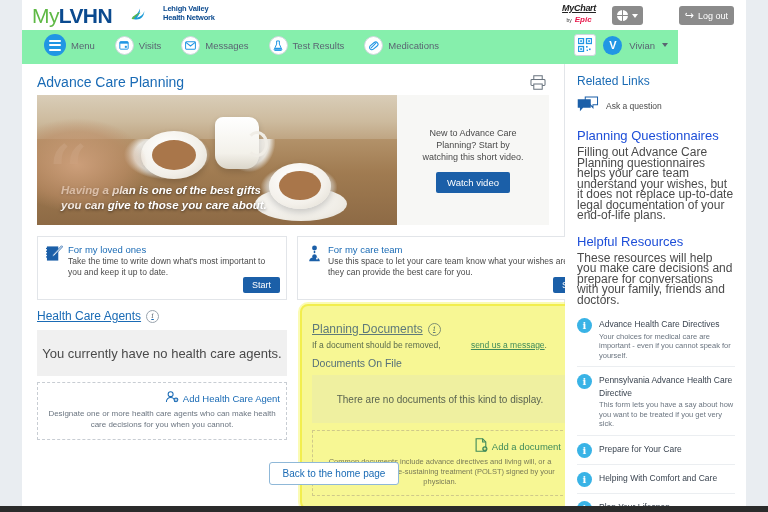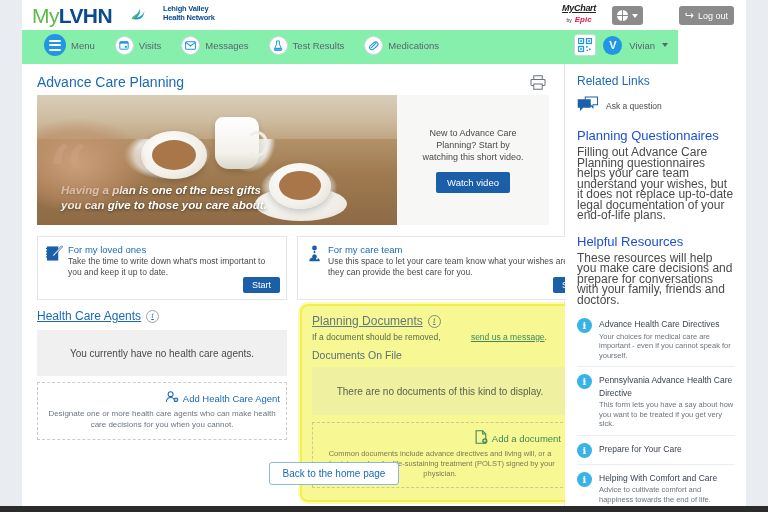--- a/index.html
+++ b/index.html
@@ -117,29 +117,29 @@
   .card-desc{position:absolute;left:30px;top:19px;right:8px;font-size:8.5px;line-height:11px;color:#4a4a4a;}
   .card-btn{position:absolute;right:6px;bottom:6px;background:#1b5fa8;color:#fff;border:none;border-radius:2px;
      padding:3px 9px;font-size:9px;font-family:"Liberation Sans",sans-serif;cursor:pointer;}
 
   
   .hca{position:absolute;left:15px;top:245px;width:250px;}
   .sec-head{font-size:12px;color:#1a6bb5;display:flex;align-items:center;gap:5px;text-decoration:underline;}
   .info-i{width:11px;height:11px;border-radius:50%;border:1px solid #9aa4ae;color:#6b7580;
      font-size:8px;line-height:10px;text-align:center;font-style:italic;font-family:"DejaVu Serif",serif;display:inline-block;}
   .hca-empty{margin-top:7px;height:46px;background:#f0f0f0;display:flex;align-items:center;justify-content:center;
-     font-size:10px;color:#4a4a4a;}
+     font-size:13px;color:#4a4a4a;}
   .hca-add{margin-top:6px;border:1px dashed #c8cdd3;padding:8px 6px 9px;text-align:center;}
   .add-link{display:flex;align-items:center;justify-content:flex-end;gap:4px;font-size:9.5px;color:#1a6bb5;cursor:pointer;}
   .hca-note{margin-top:4px;font-size:8px;line-height:10.5px;color:#6b7580;}
 
   
   .pdoc{position:absolute;left:278px;top:240px;width:280px;padding:8px 10px 12px;box-sizing:border-box;
      background:#f7f794;border:2px solid #f2ee4e;border-radius:8px;box-shadow:0 0 0 2px rgba(247,247,120,.55);}
-  .pdoc .sec-head{color:#5f7a7a;}
+  .pdoc .sec-head{color:#5f7a7a;margin-top:8px;}
   .pdoc .info-i{border-color:#7f8f72;color:#5f7a5f;}
   .pdoc-sub{margin-top:4px;font-size:8.5px;color:#5a6b4d;}
   .pdoc-sub a{color:#3f8a5a;text-decoration:underline;cursor:pointer;margin-left:28px;}
   .pdoc-h2{margin-top:7px;font-size:10.5px;color:#56707a;}
   .pdoc-empty{margin-top:6px;height:48px;background:#eff0a0;display:flex;align-items:center;justify-content:center;
      font-size:10px;color:#5a6450;}
   .pdoc-add{margin-top:7px;border:1px dashed #cfc98a;padding:7px 6px 8px;text-align:center;}
   .pdoc-add .add-link{color:#3f8a5a;}
   .pdoc-note{margin-top:3px;font-size:7.5px;line-height:10px;color:#7a7b58;}
 
@@ -436,21 +436,20 @@
           <div class="res">
             <span class="res-ic">i</span>
             <span>
               <span class="res-t">Prepare for Your Care</span>
             </span>
           </div>
           <div class="res">
             <span class="res-ic">i</span>
             <span>
               <span class="res-t">Helping With Comfort and Care</span>
-              <div class="res-d">Advice to cultivate comfort and happiness towards the end of life.</div>
             </span>
           </div>
           <div class="res">
             <span class="res-ic">i</span>
             <span>
               <span class="res-t">Plan Your Lifespan</span>
               
             </span>
           </div>
         </div>

